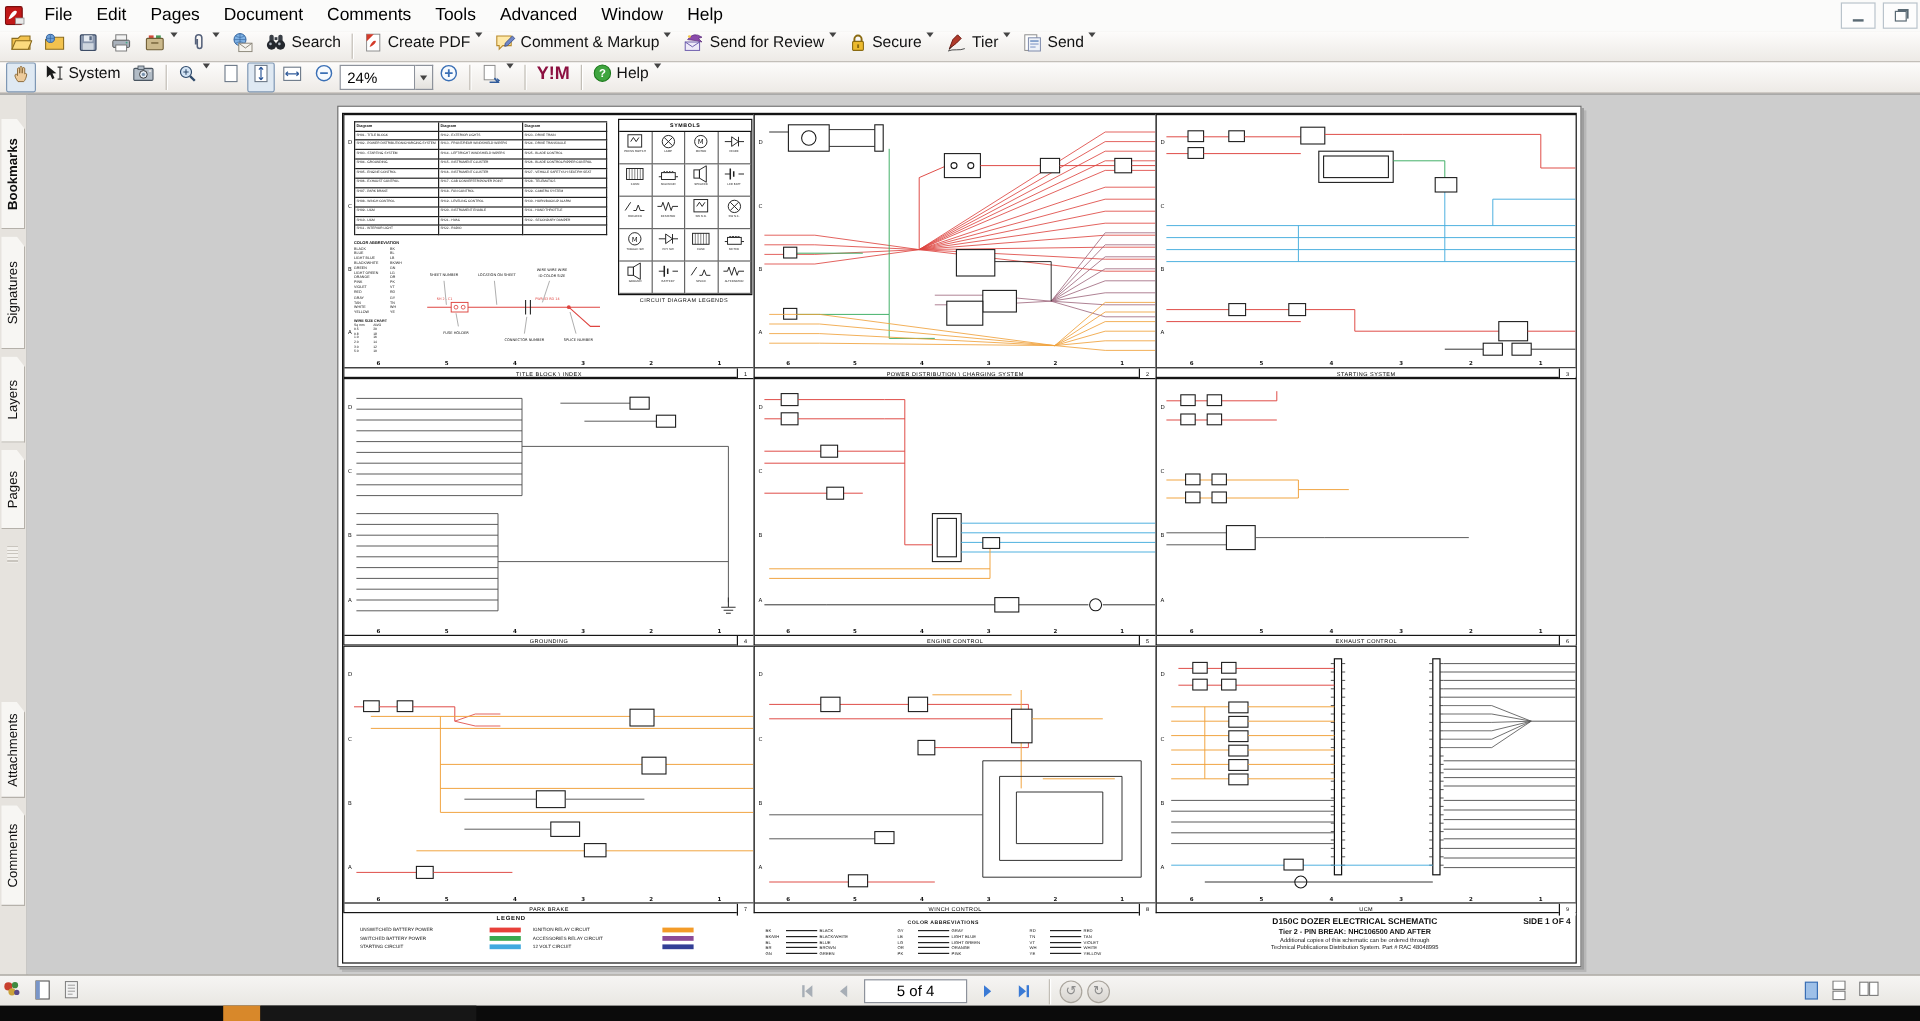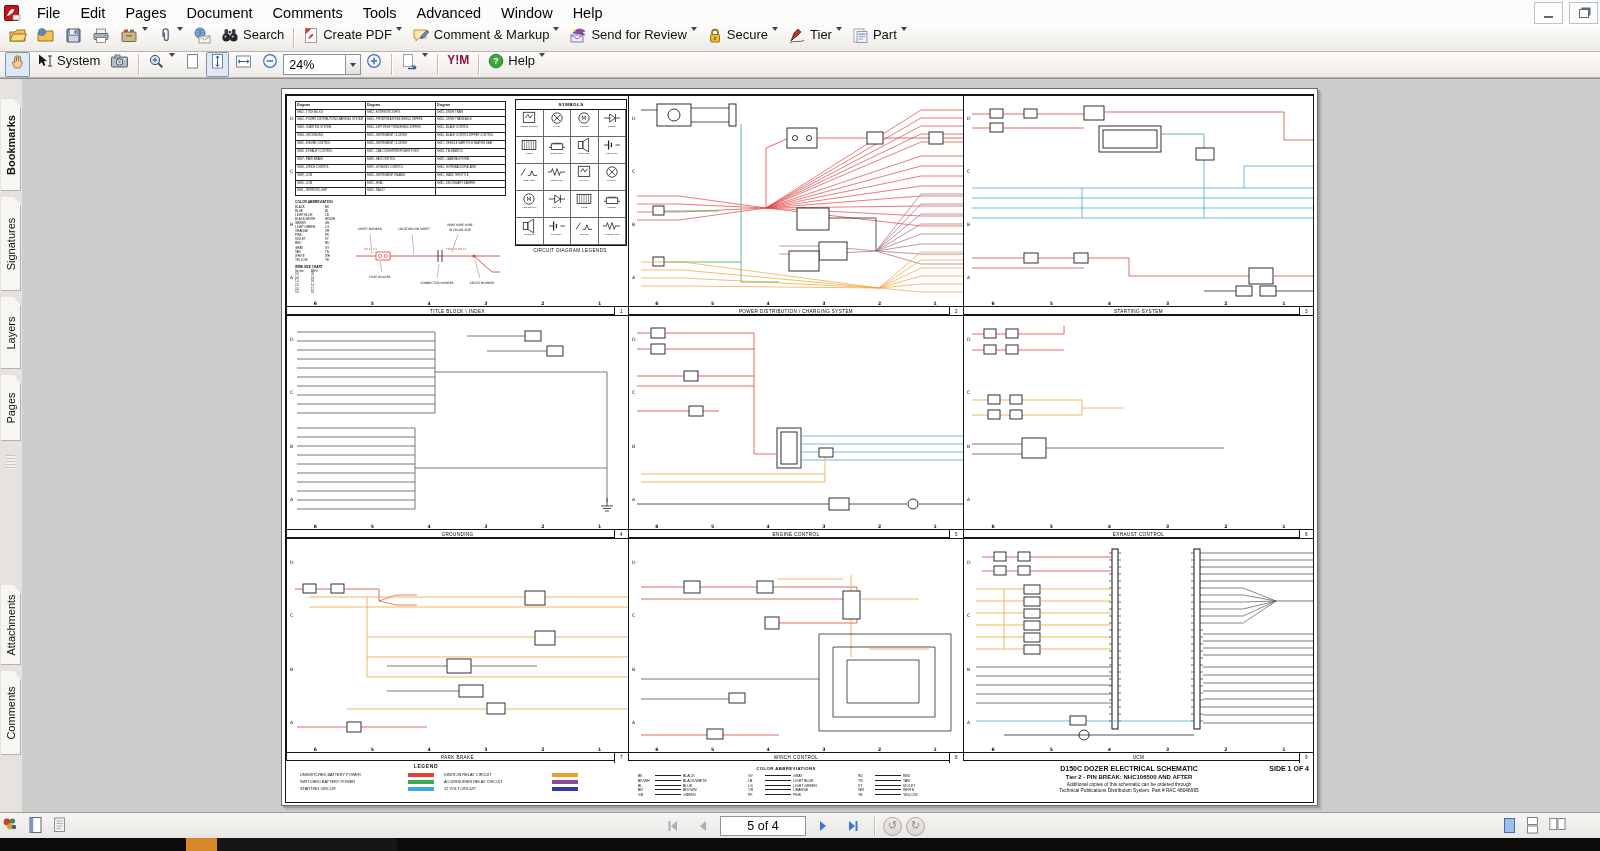--- a/index.html
+++ b/index.html
@@ -18,21 +18,21 @@
   
   .toolbar{position:absolute;left:0;width:1600px;height:26px;background:linear-gradient(#fdfcfb,#edeae6);border-bottom:1px solid #b9b5ae;display:flex;align-items:center;padding-left:4px;box-sizing:border-box;}
   #toolbar1{top:26px;} #toolbar2{top:52px;}
   .tb-btn{display:inline-flex;align-items:flex-start;height:23px;padding:0 3px;margin:0 1px;border:1px solid transparent;border-radius:2px;}
   .tb-btn.pressed{border:1px solid #7e97b4;background:#dfe9f3;}
   .tb-label{font-size:13px;color:#111;margin-left:4px;white-space:nowrap;}
   .dd{width:0;height:0;border-left:3px solid transparent;border-right:3px solid transparent;border-top:4px solid #444;margin-left:4px;}
   .tb-sep{width:1px;height:21px;background:#c2beb6;box-shadow:1px 0 0 #fff;margin:0 4px;}
   .zoom-box{display:inline-flex;align-items:center;height:19px;width:56px;background:#fff;border:1px solid #8d929b;font-size:12.5px;padding-left:5px;color:#000;}
   .zoom-dd{height:19px;width:14px;border:1px solid #8d929b;border-left:none;background:linear-gradient(#fcfcfc,#e4e2de);display:inline-flex;align-items:center;justify-content:center;}
-  .ym{font-weight:bold;font-size:12px;color:#8c1040;letter-spacing:0;}
+  .ym{font-weight:bold;font-size:15px;color:#8c1040;letter-spacing:0;}
 
   
   #workspace{position:absolute;left:0;top:78px;width:1600px;height:734px;border-top:1px solid #8e8e8e;box-sizing:border-box;}
   #sidebar{position:absolute;left:0;top:0;width:22px;height:733px;background:#e6e3de;border-right:1px solid #aaa69f;}
   .sb-tab{position:absolute;left:1px;width:20px;background:#f7f6f3;clip-path:polygon(0 0,13px 0,20px 9px,20px 100%,0 100%);box-shadow:inset -1px 0 0 #b5b1aa, inset 0 -1px 0 #b5b1aa;}
   .sb-tab span{position:absolute;left:50%;top:50%;transform:translate(-50%,-50%) rotate(-90deg);white-space:nowrap;font-size:11px;color:#111;}
   .sb-tab.active span{font-weight:bold;}
   .sb-grip{position:absolute;left:6px;width:9px;height:14px;background:repeating-linear-gradient(#c9c5be 0 1px,#f2f0ec 1px 3px);}
   #docarea{position:absolute;left:22px;top:0;width:1578px;height:733px;background:#cdcdcd;overflow:hidden;}
   #page{position:absolute;left:259px;top:9px;width:1035px;height:716px;background:#fff;border:1px solid #6a6a6a;box-shadow:2px 2px 0 #9e9e9e,4px 4px 0 #b7b7b7;}
@@ -227,21 +227,21 @@
         <span class="dd"></span>
       </span>
     <span class="tb-btn">
         <svg width="17" height="17" viewBox="0 0 17 17">
           <rect x="2" y="2" width="10" height="13" fill="#fff" stroke="#8a8a8a" stroke-width="0.8"></rect>
           <rect x="5" y="4.5" width="10" height="11" fill="#eef2f8" stroke="#7a86a8" stroke-width="0.8"></rect>
           <rect x="6.5" y="6.5" width="7" height="1.4" fill="#7a9ac8"></rect>
           <rect x="6.5" y="9" width="7" height="1.4" fill="#a8b8d8"></rect>
           <rect x="6.5" y="11.5" width="4.5" height="1.4" fill="#a8b8d8"></rect>
         </svg>
-        <span class="tb-label">Part</span>
+        <span class="tb-label">Send</span>
         <span class="dd"></span>
       </span>
   </div>
 
   <div id="toolbar2" class="toolbar">
     <span class="tb-btn pressed">
         <svg width="17" height="17" viewBox="0 0 17 17">
           <path d="M6 15 C4.5 13 3 10.5 3.6 9.3 C4.2 8.3 5.4 9 5.6 10 L5.6 4.6 C5.6 3.2 7.4 3.2 7.4 4.6 L7.4 8 L7.6 3.4 C7.6 2 9.4 2 9.4 3.4 L9.5 8 L9.8 4.2 C9.9 2.9 11.6 3 11.6 4.3 L11.6 8.6 C12.3 7.8 13.5 8.1 13.2 9.5 C12.8 11.8 12 13.8 10.8 15 Z" fill="#edcb9c" stroke="#8a6a3a" stroke-width="0.8"></path>
         </svg>
       </span>

